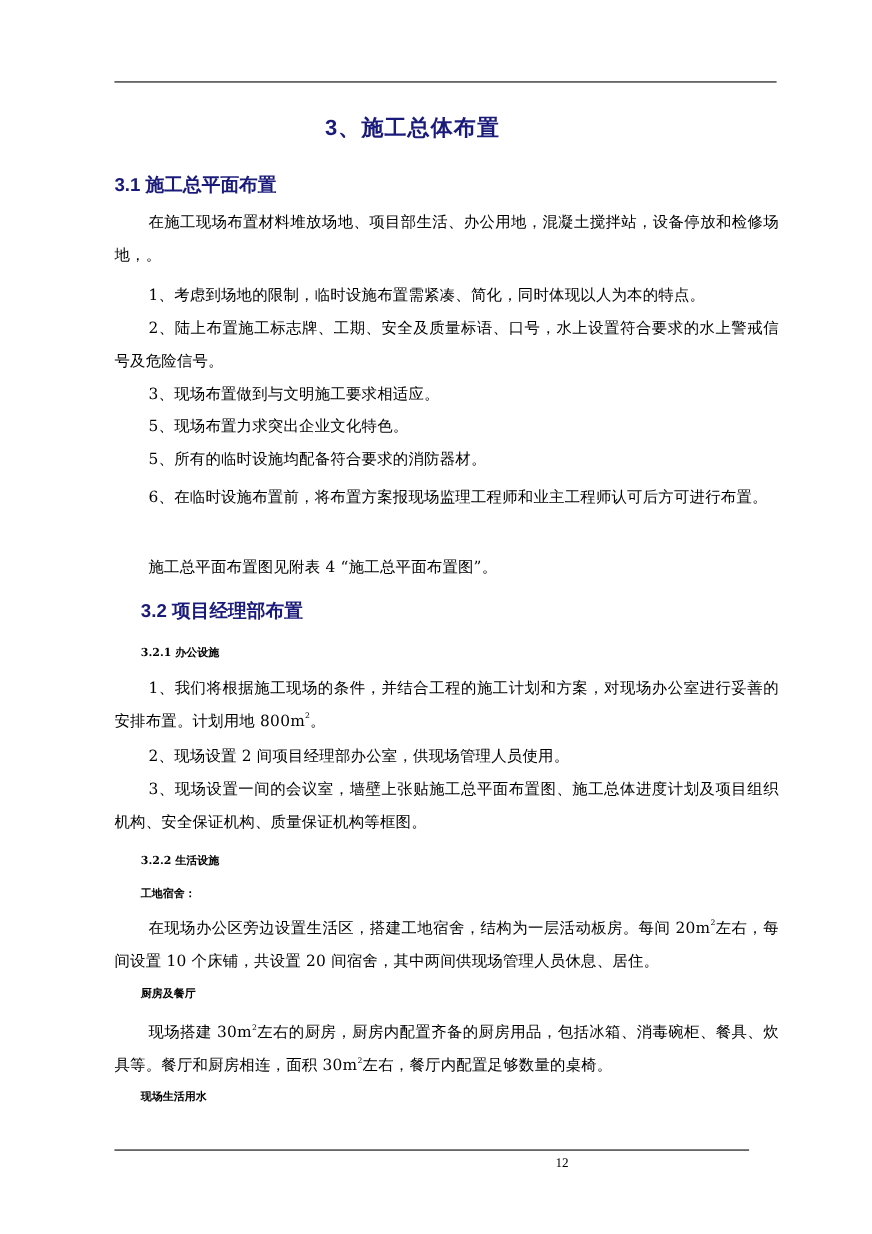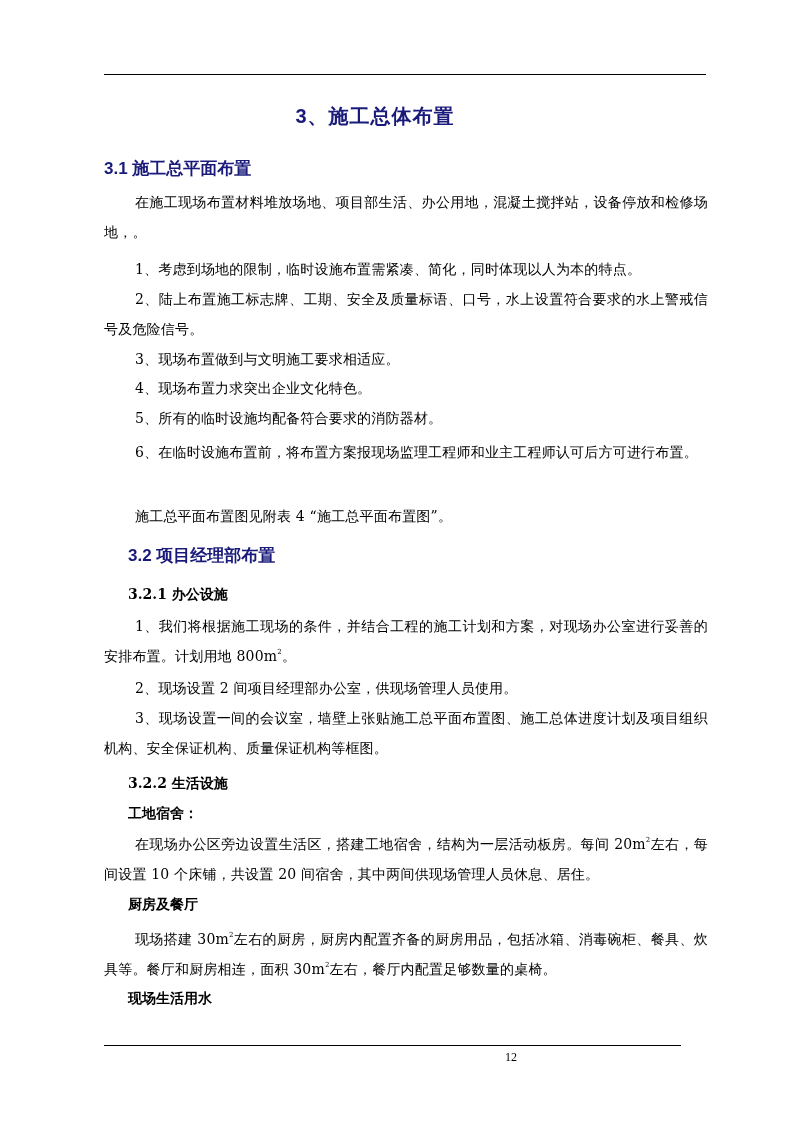--- a/index.html
+++ b/index.html
@@ -9,39 +9,39 @@
             border-top: 1px solid #000; }
   .hr-bottom { position: absolute; left: 104px; top: 1045px; width: 577px; height: 0;
                border-top: 1px solid #000; }
   .page-num { position: absolute; left: 505px; top: 1050px; font-size: 12px;
               font-family: Liberation Serif, serif; }
   .title { position: absolute; left: 0; width: 750px; top: 103px; text-align: center;
            font-family: "Liberation Sans", "DejaVu Sans", sans-serif; font-weight: bold;
            font-size: 20px; color: #1a1a7a; letter-spacing: 1px; }
   .h2 { position: absolute; left: 104px; font-family: "Liberation Sans", "DejaVu Sans", sans-serif;
         font-weight: bold; font-size: 17px; color: #1a1a7a; }
-  .h3 { position: absolute; left: 128px; font-weight: bold; font-size: 14px; text-align: center; }
+  .h3 { position: absolute; left: 128px; font-weight: bold; font-size: 10px; text-align: center; }
   .p { position: absolute; left: 104px; width: 604px; font-size: 14px; line-height: 29.5px;
        text-indent: 31px; text-align: justify; letter-spacing: 0.2px; }
   sup { font-size: 7px; vertical-align: 7px; line-height: 0; }
 </style>
 </head>
 <body>
 
 <div class="hr-top"></div>
 
 <div class="title">3、施工总体布置</div>
 
 <div class="h2" style="top:157px;">3.1 施工总平面布置</div>
 
 <div class="p" style="top:188px;">在施工现场布置材料堆放场地、项目部生活、办公用地，混凝土搅拌站，设备停放和检修场地，。</div>
 <div class="p" style="top:255px;">1、考虑到场地的限制，临时设施布置需紧凑、简化，同时体现以人为本的特点。</div>
 <div class="p" style="top:285px;">2、陆上布置施工标志牌、工期、安全及质量标语、口号，水上设置符合要求的水上警戒信号及危险信号。</div>
 <div class="p" style="top:345px;">3、现场布置做到与文明施工要求相适应。</div>
-<div class="p" style="top:374px;">4、现场布置力求突出企业文化特色。</div>
+<div class="p" style="top:374px;">5、现场布置力求突出企业文化特色。</div>
 <div class="p" style="top:404px;">5、所有的临时设施均配备符合要求的消防器材。</div>
 <div class="p" style="top:438px;">6、在临时设施布置前，将布置方案报现场监理工程师和业主工程师认可后方可进行布置。</div>
 <div class="p" style="top:502px;">施工总平面布置图见附表 4 “施工总平面布置图”。</div>
 
 <div class="h2" style="top:544px;margin-left:24px;">3.2 项目经理部布置</div>
 
 <div class="h3" style="top:586px;">3.2.1 办公设施</div>
 
 <div class="p" style="top:612px;"><span>1、我们将根据施工现场的条件，并结合工程的施工计划和方案，对现场办公室进行妥善的安排布置。计划用地 800m</span><sup>2</sup><span>。</span></div>
 <div class="p" style="top:674px;">2、现场设置 2 间项目经理部办公室，供现场管理人员使用。</div>

